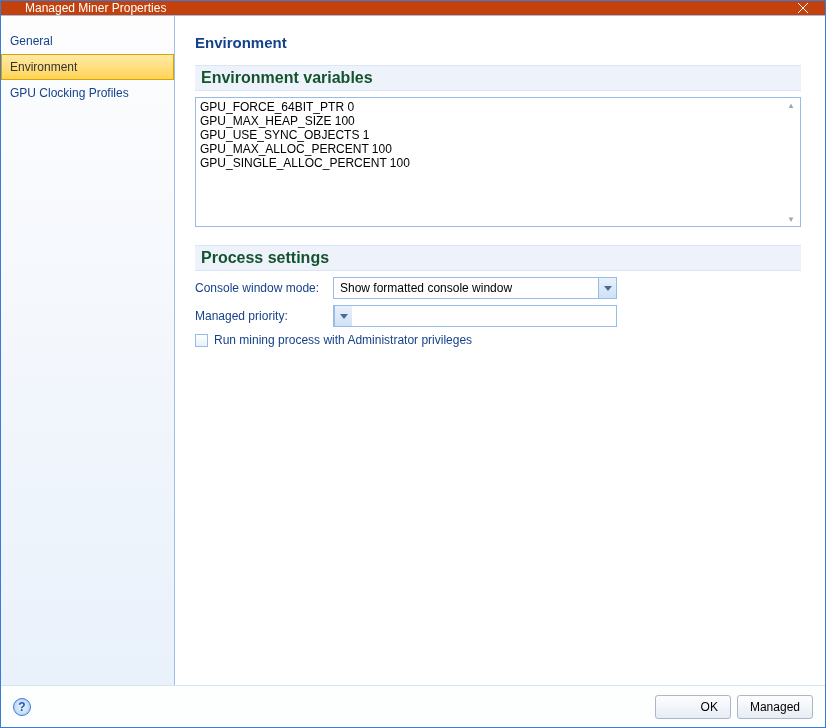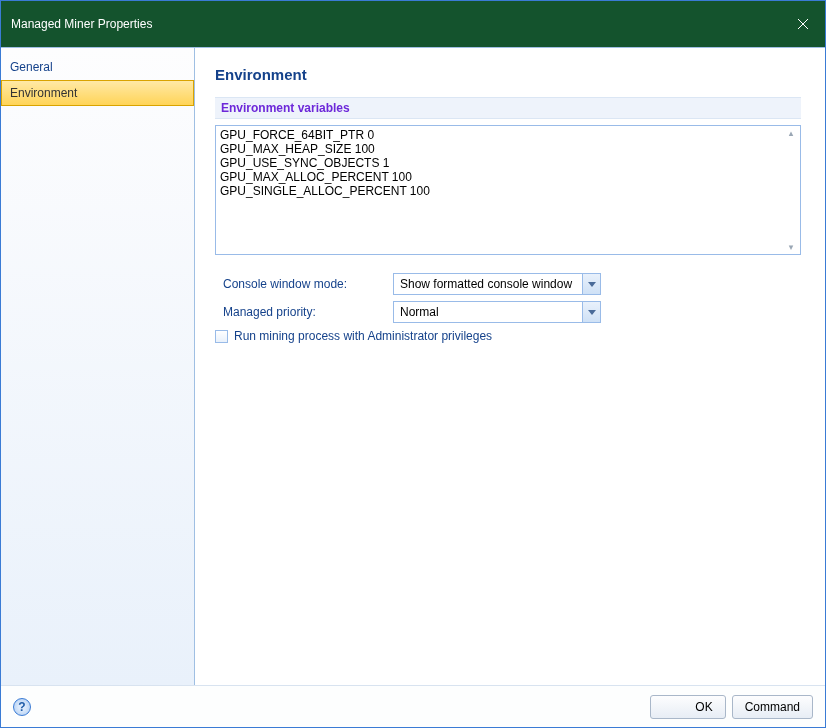--- a/index.html
+++ b/index.html
@@ -10,44 +10,44 @@
     color: #333;
     background: #fff;
   }
   .window {
     width: 826px; height: 728px;
     border: 1px solid #3a7bd5;
     display: flex; flex-direction: column;
     background: #fff;
   }
   .titlebar {
-    height: 46px;
-    background: #14532d;
+    height: 14px;
+    background: #c2410c;
     color: #fff;
     display: flex; align-items: center;
-    padding-left: 10px;
+    padding-left: 24px;
     font-size: 12px;
   }
   .titlebar .title { flex: 1; }
   .titlebar .close {
     width: 44px; height: 30px;
     display: flex; align-items: center; justify-content: center;
     cursor: pointer;
   }
   .titlebar .close svg { stroke: #fff; stroke-width: 1; }
   .body {
     flex: 1;
     display: flex;
     border-top: 1px solid #9fbfe3;
   }
   .sidebar {
-    width: 194px;
+    width: 174px;
     background: linear-gradient(#fdfdfe, #e9f1fb);
     border-right: 1px solid #9fbfe3;
-    padding-top: 6px;
+    padding-top: 12px;
   }
   .sidebar-item {
     padding: 4px 8px;
     color: #15428b;
     cursor: pointer;
     border: 1px solid transparent;
     line-height: 16px;
   }
   .sidebar-item.selected {
     background: linear-gradient(#ffe9a6, #ffd458);
@@ -59,23 +59,23 @@
     padding: 14px 24px 10px 20px;
     overflow: auto;
   }
   .main h1 {
     font-size: 15px;
     font-weight: bold;
     color: #15428b;
     margin: 4px 0 14px 0;
   }
   .group-header {
-    font-size: 12px;
+    font-size: 16px;
     font-weight: bold;
-    color: #6d28d9;
+    color: #14532d;
     background: #eef3fb;
     border-top: 1px solid #dbe6f4;
     border-bottom: 1px solid #dbe6f4;
     padding: 3px 6px;
     margin-bottom: 6px;
   }
   .textarea-wrap {
     border: 1px solid #99bbe8;
     height: 130px;
     position: relative;
@@ -94,42 +94,41 @@
   }
   .scroll-hint-top, .scroll-hint-bot {
     position: absolute; right: 2px; width: 14px; height: 10px;
     color: #9aa7b5; font-size: 9px; text-align: center;
     pointer-events: none;
   }
   .scroll-hint-top { top: 2px; }
   .scroll-hint-bot { bottom: 2px; }
   .form-row {
     display: flex; align-items: center;
-    margin: 6px 8px;
-    gap: 32px;
+    margin: 6px 0;
   }
   .form-label {
     width: 138px;
     color: #15428b;
   }
   .info-icon {
     display: inline-flex; align-items: center; justify-content: center;
     width: 12px; height: 12px;
     border: 1px solid #8aa9ce;
     border-radius: 50%;
     color: #4a78b5;
     font-size: 9px;
     margin-left: 3px;
     font-style: normal;
   }
   .combo {
     display: flex;
     border: 1px solid #99bbe8;
     height: 22px;
-    width: 208px;
+    width: 284px;
     background: #fff;
   }
   .combo input {
     flex: 1; border: none; outline: none;
     padding: 0 6px; font-size: 12px;
     font-family: inherit;
     background: transparent;
   }
   .combo-btn {
     width: 18px;
@@ -207,54 +206,57 @@
   </div>
 
   <div class="body">
 
     <div class="sidebar">
       <div class="sidebar-item">
         <span>General</span>
       </div>
       <div class="sidebar-item selected">
         <span>Environment</span>
+      </div>
+      <div class="sidebar-item">
+        <span>GPU Clocking Profiles</span>
       </div>
     </div>
 
     <div class="main">
       <h1>Environment</h1>
 
       <div class="group-header">Environment variables</div>
       <div class="textarea-wrap">
         <textarea class="textarea" spellcheck="false" style="">GPU_FORCE_64BIT_PTR 0
 GPU_MAX_HEAP_SIZE 100
 GPU_USE_SYNC_OBJECTS 1
 GPU_MAX_ALLOC_PERCENT 100
 GPU_SINGLE_ALLOC_PERCENT 100</textarea>
         <div class="scroll-hint-top">▴</div>
         <div class="scroll-hint-bot">▾</div>
       </div>
 
+      <div class="group-header">Process settings</div>
 
       <div class="form-row">
         <div class="form-label">Console window mode:</div>
         <div class="combo">
           <input type="text" readonly="" value="Show formatted console window" style="">
           <div class="combo-btn">
             <svg width="8" height="5" viewBox="0 0 8 5">
                 <polygon points="0,0 8,0 4,5"></polygon>
               </svg>
           </div>
         </div>
       </div>
 
       <div class="form-row">
         <div class="form-label">Managed priority:</div>
         <div class="combo">
-          <input type="text" readonly="" value="Normal" style="">
           <div class="combo-btn">
             <svg width="8" height="5" viewBox="0 0 8 5">
                 <polygon points="0,0 8,0 4,5"></polygon>
               </svg>
           </div>
         </div>
       </div>
 
 
       <div class="checkbox-row">
@@ -264,16 +266,16 @@
 
     </div>
   </div>
 
   <div class="footer">
     <div class="help-btn">
       <span>?</span>
     </div>
     <div class="spacer"></div>
     <button class="btn">OK</button>
-    <button class="btn">Command</button>
+    <button class="btn">Managed</button>
   </div>
 
 </div>
 
 </body></html>

